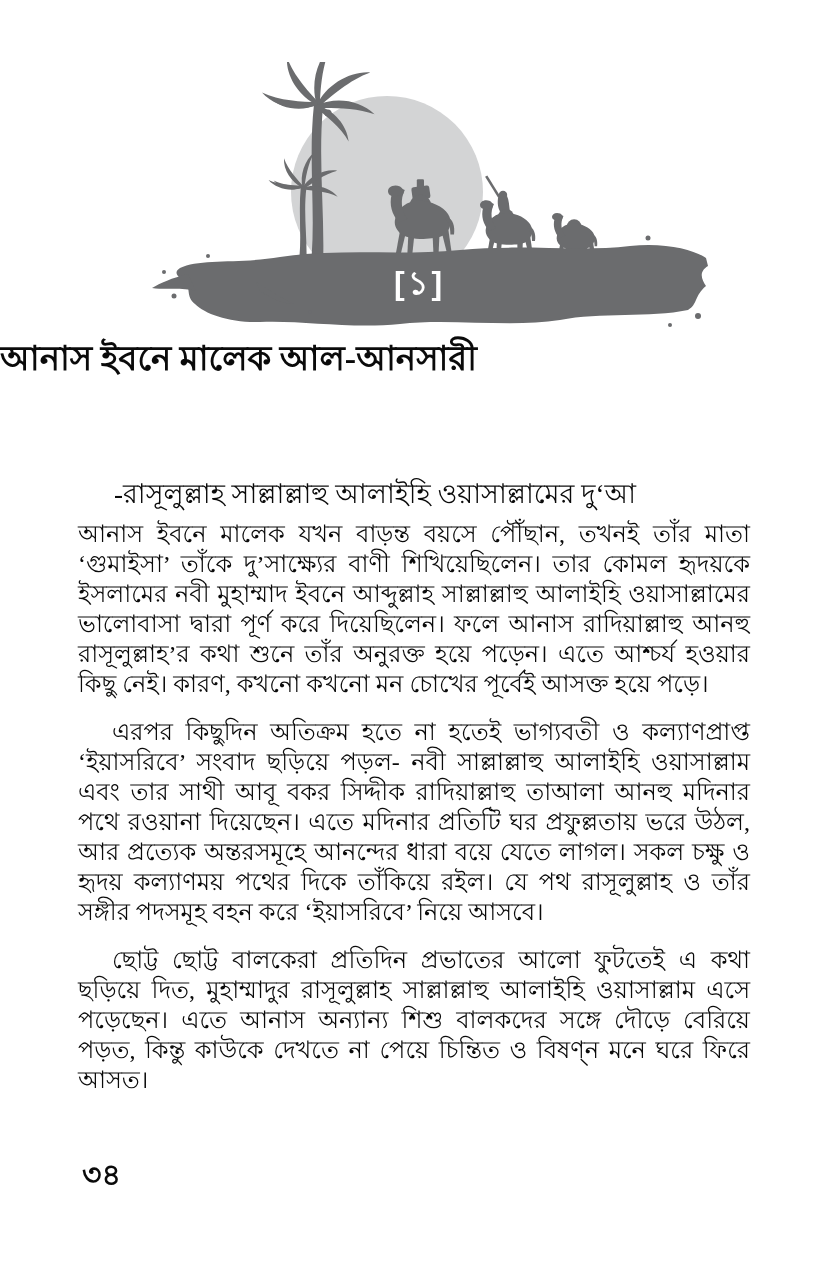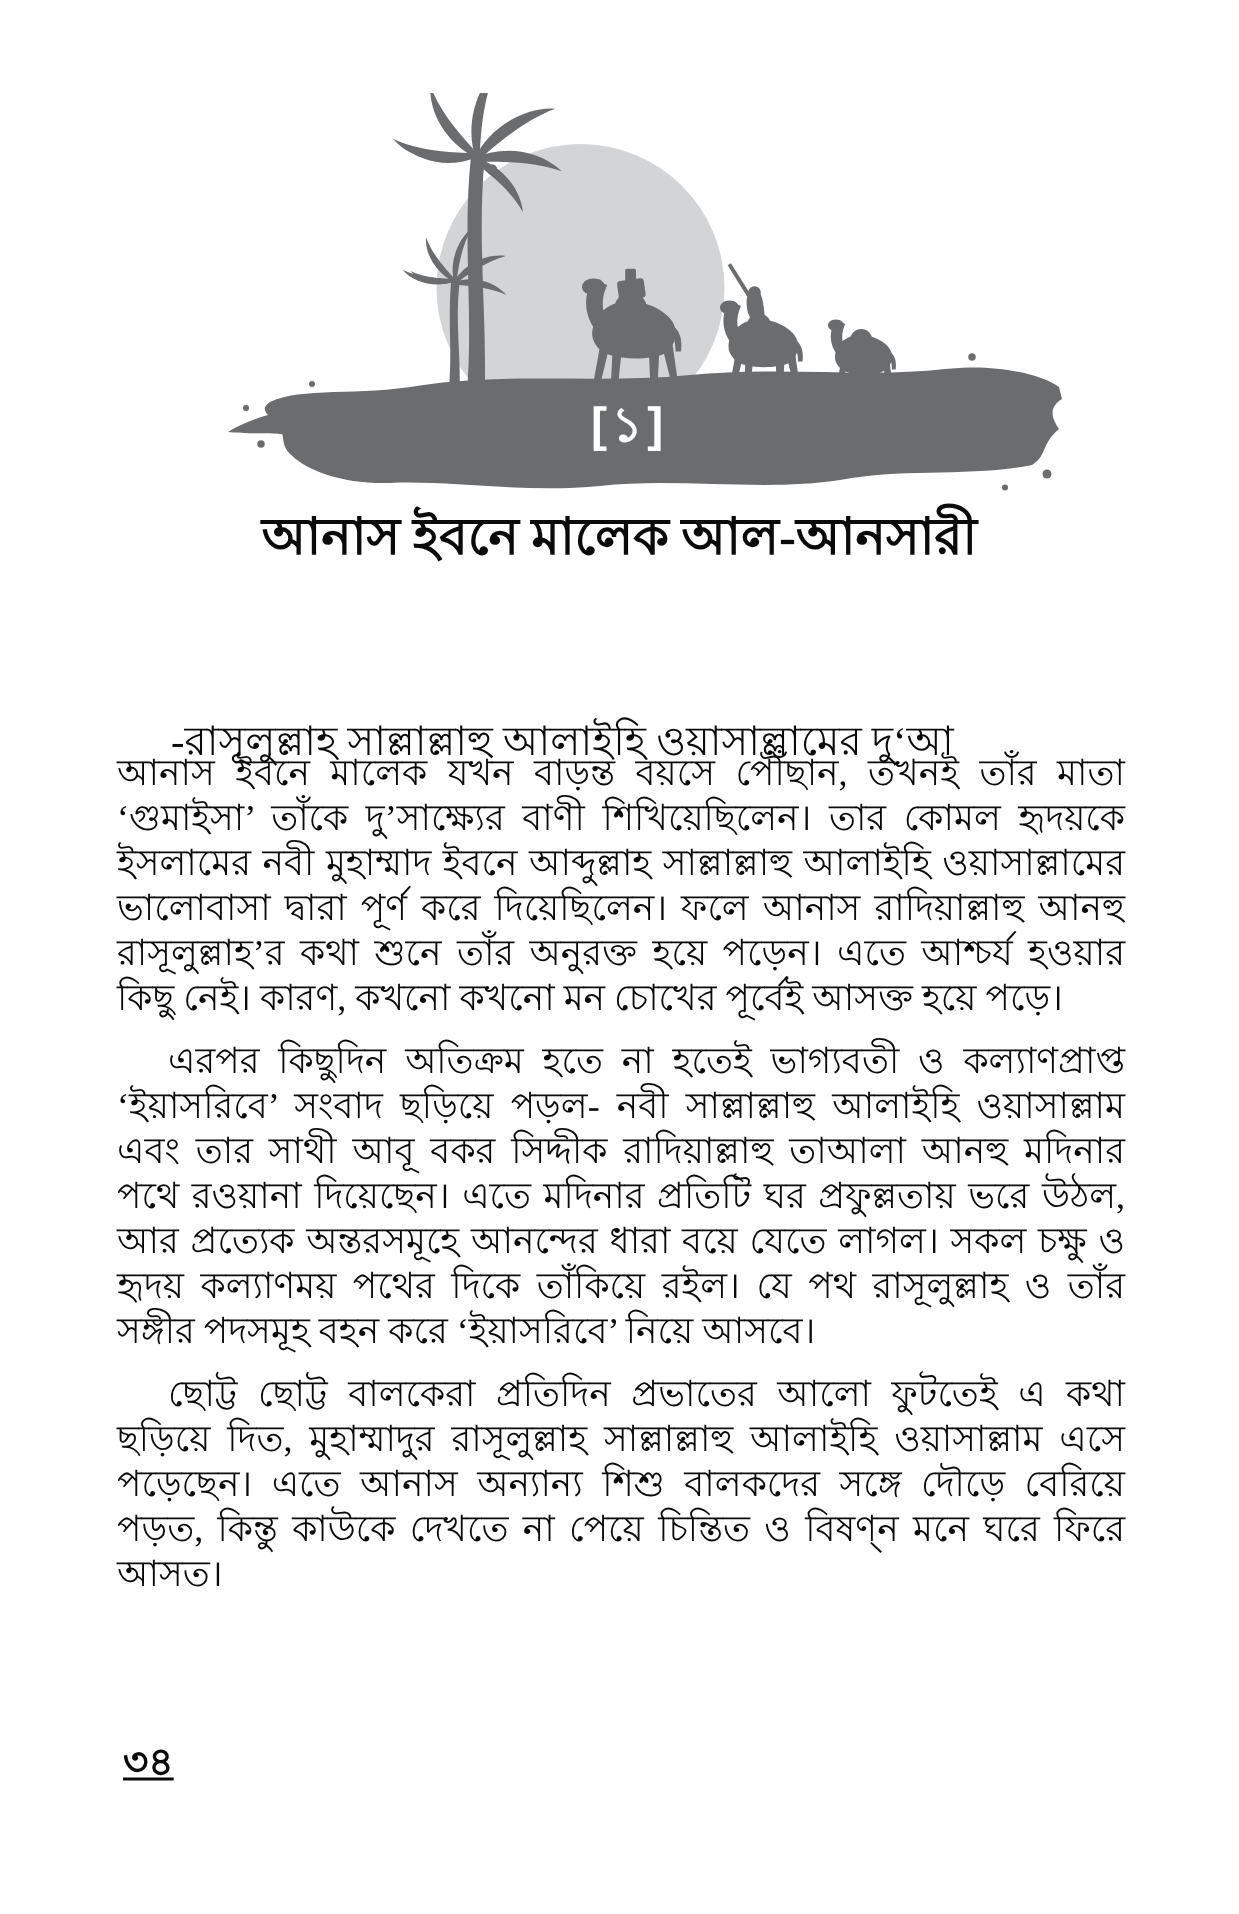--- a/index.html
+++ b/index.html
@@ -19,21 +19,20 @@
     left: 150px;
     top: 62px;
     width: 560px;
     height: 272px;
   }
   .chapter-title {
     position: absolute;
     top: 334px;
     left: 0;
     right: 0;
-    text-align: center;
     font-size: 34px;
     font-weight: bold;
     line-height: 50px;
     white-space: nowrap;
   }
   .quote-block {
     position: absolute;
     top: 390px;
     left: 130px;
     width: 600px;
@@ -53,34 +52,33 @@
   }
   .body-text {
     position: absolute;
     top: 501px;
     left: 78px;
     width: 672px;
     font-size: 24px;
     line-height: 30px;
     text-align: justify;
   }
-  .body-text p { margin: 0 0 12px 0; }
+  .body-text p { margin: 18px 0 12px 0; }
   .body-text p.indented { text-indent: 34px; }
   .page-footer {
     position: absolute;
     top: 1158px;
     left: 82px;
     right: 78px;
     display: flex;
     justify-content: space-between;
     align-items: center;
-    font-size: 26px;
+    font-size: 30px;
     font-weight: bold;
     line-height: 34px;
-    text-decoration: underline;
   }
 </style>
 </head>
 <body>
 
 <div class="page">
 
   <svg class="illustration" viewBox="0 0 560 272" xmlns="http://www.w3.org/2000/svg">
 
     <circle cx="237" cy="130" r="96" fill="#d3d4d5"></circle>

